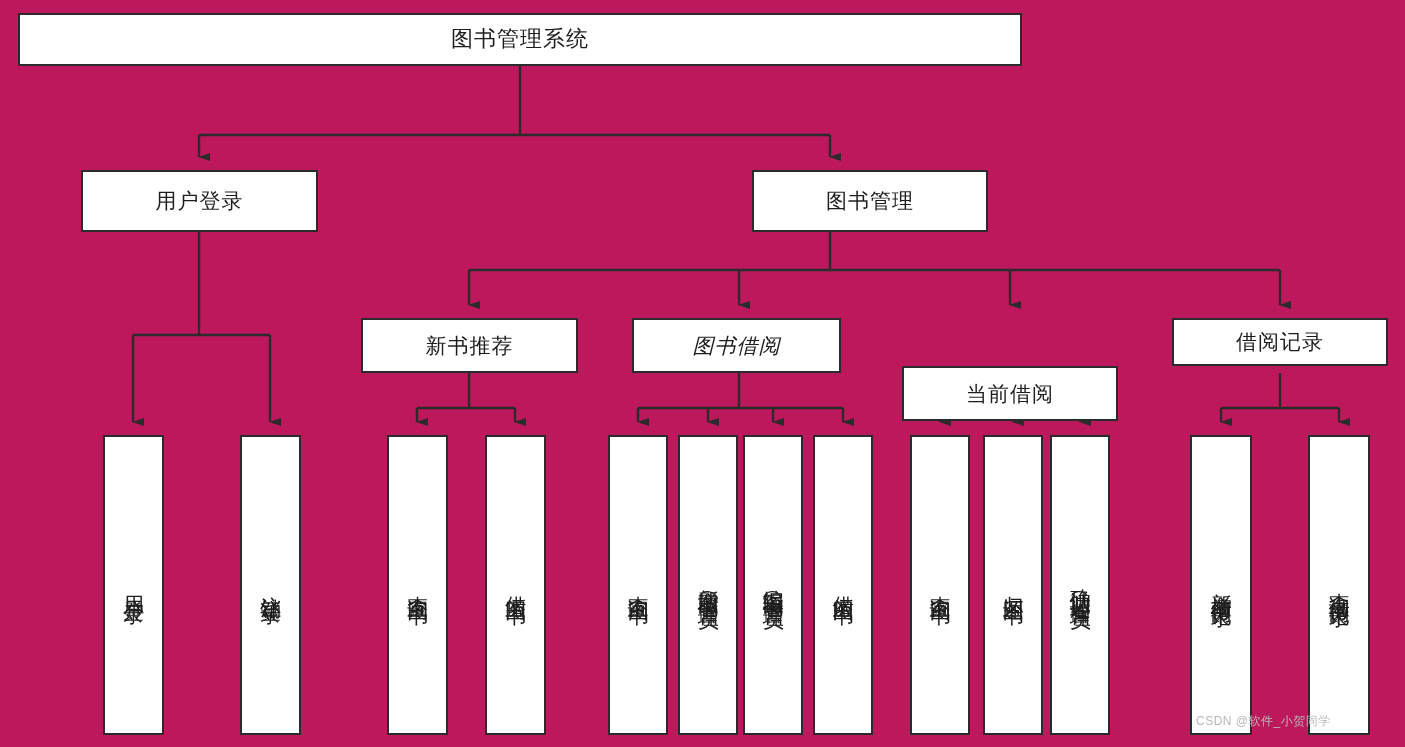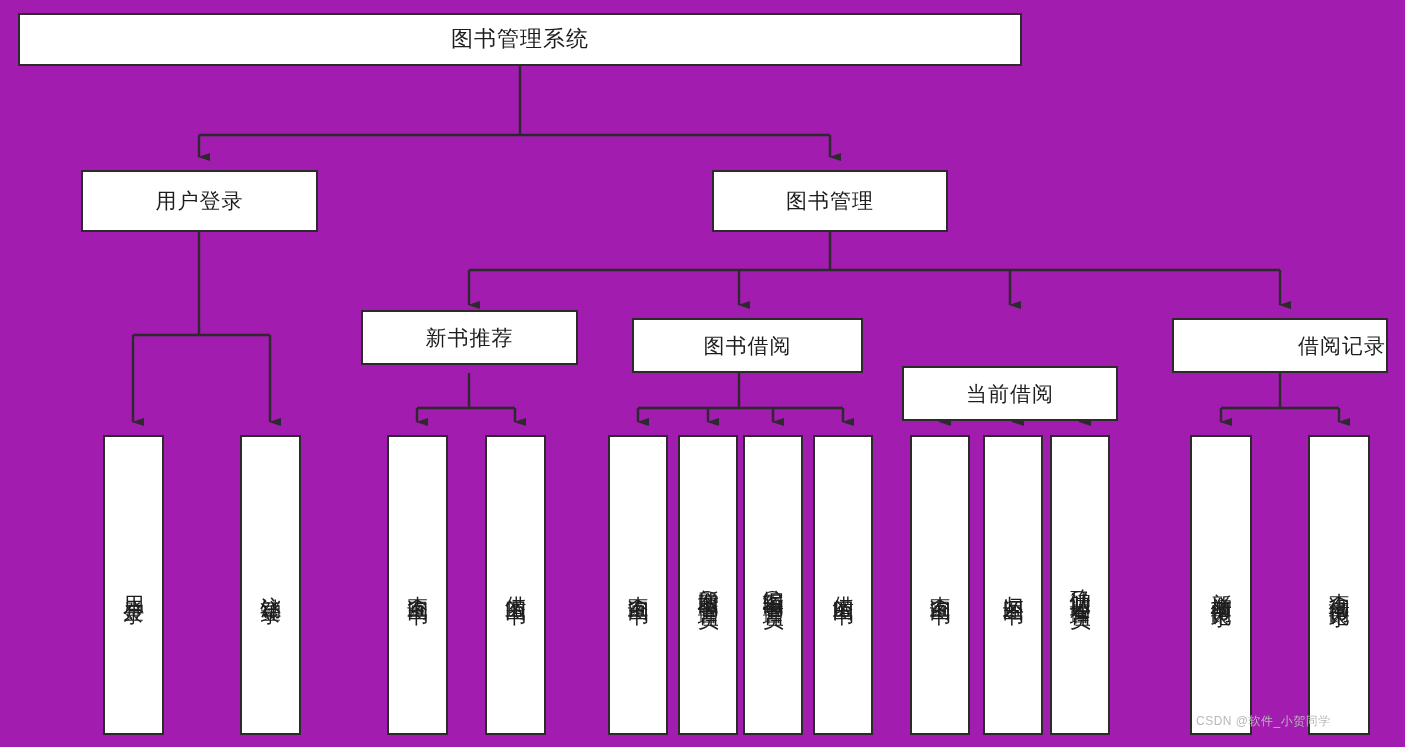--- a/index.html
+++ b/index.html
@@ -8,21 +8,21 @@
     padding: 0;
     background: #ffffff;
   }
   body {
     font-family: "Liberation Sans", "DejaVu Sans", sans-serif;
   }
   #canvas {
     position: relative;
     width: 1405px;
     height: 747px;
-    background: #a21caf;
+    background: #be185d;
     overflow: hidden;
   }
   #edges {
     position: absolute;
     left: 0;
     top: 0;
     width: 1405px;
     height: 747px;
     pointer-events: none;
   }
@@ -116,34 +116,34 @@
       </g>
   </svg>
 
   <div class="node root horiz" style="left: 18px; top: 13px; width: 1004px; height: 53px;">
     <span>图书管理系统</span>
   </div>
 
   <div class="node horiz" style="left: 81px; top: 170px; width: 237px; height: 62px;">
     <span>用户登录</span>
   </div>
-  <div class="node horiz" style="left: 712px; top: 170px; width: 236px; height: 62px; text-align: right;">
+  <div class="node horiz" style="left: 752px; top: 170px; width: 236px; height: 62px; text-align: right;">
     <span>图书管理</span>
   </div>
 
-  <div class="node horiz" style="left: 361px; top: 310px; width: 217px; height: 55px;">
+  <div class="node horiz" style="left: 361px; top: 318px; width: 217px; height: 55px;">
     <span>新书推荐</span>
   </div>
-  <div class="node horiz" style="left: 632px; top: 318px; width: 231px; height: 55px;">
+  <div class="node horiz" style="left: 632px; top: 318px; width: 209px; height: 55px; font-style: italic;">
     <span>图书借阅</span>
   </div>
   <div class="node horiz" style="left: 902px; top: 318px; width: 216px; height: 55px; margin-top: 48px;">
     <span>当前借阅</span>
   </div>
-  <div class="node horiz" style="left: 1172px; top: 318px; width: 216px; height: 55px; justify-content: flex-end;">
+  <div class="node horiz" style="left: 1172px; top: 318px; width: 216px; height: 48px;">
     <span>借阅记录</span>
   </div>
 
   <div class="node vert" style="left: 103px; top: 435px; width: 61px; height: 300px;">
     <span class="vlabel">用户登录</span>
   </div>
   <div class="node vert" style="left: 240px; top: 435px; width: 61px; height: 300px;">
     <span class="vlabel">注销登录</span>
   </div>
   <div class="node vert" style="left: 387px; top: 435px; width: 61px; height: 300px;">

